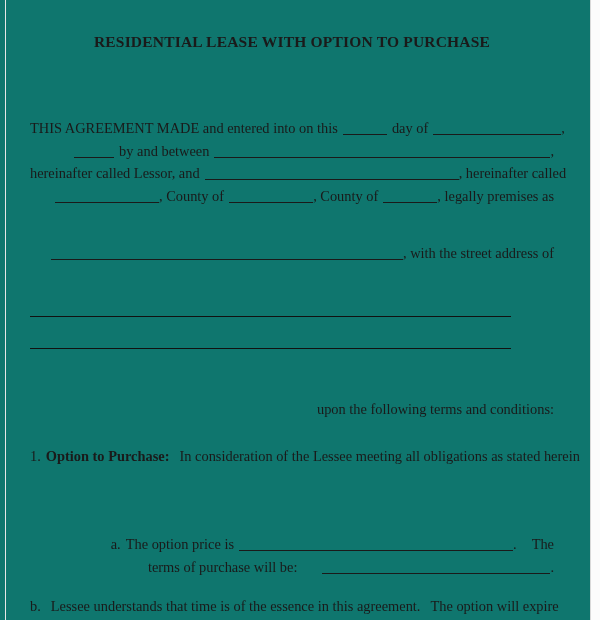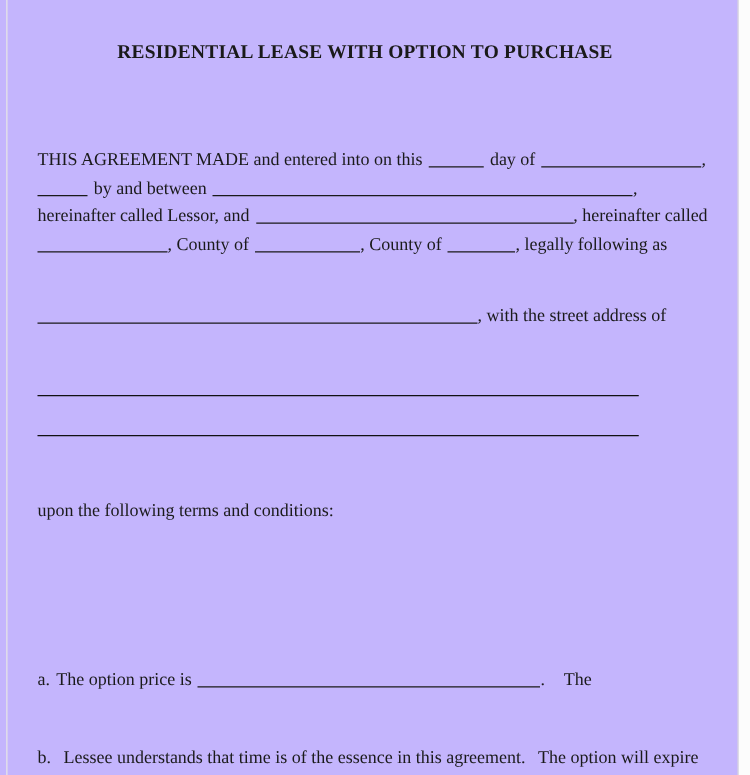--- a/index.html
+++ b/index.html
@@ -14,21 +14,21 @@
     font-family: "Liberation Serif", "DejaVu Serif", serif;
     color: #1a1a1a;
     overflow: hidden;
   }
 
   
   .page {
     position: relative;
     width: 600px;
     height: 620px;
-    background: #c4b5fd;
+    background: #0f766e;
     box-sizing: border-box;
     overflow: hidden;
   }
   .page-edge-left {
     position: absolute;
     left: 5px;
     top: 0;
     width: 1px;
     height: 620px;
     background: #e6e6e6;
@@ -72,21 +72,21 @@
     white-space: nowrap;
   }
 
   
   .para {
     position: absolute;
     left: 0;
     width: 524px;
     font-size: 14.4px;
     line-height: 22.5px;
-    text-align: left;
+    text-align: right;
   }
   .para .ln {
     display: block;
     white-space: nowrap;
   }
 
   
   .blank {
     display: inline-block;
     border-bottom: 1.4px solid #1a1a1a;
@@ -129,43 +129,49 @@
       <span class="ln">
         <span class="blank" style="width:40px;"></span><span class="sp-sm"></span><span>by and between</span><span class="sp-sm"></span><span class="blank" style="width:336px;"></span><span>,</span>
       </span>
 
       <span class="ln">
         <span>hereinafter called Lessor, and</span><span class="sp-sm"></span><span class="blank" style="width:254px;"></span><span>, hereinafter called</span>
       </span>
 
 
       <span class="ln">
-        <span class="blank" style="width:104px;"></span><span>, County of</span><span class="sp-sm"></span><span class="blank" style="width:84px;"></span><span>, County of</span><span class="sp-sm"></span><span class="blank" style="width:54px;"></span><span>, legally following as</span>
+        <span class="blank" style="width:104px;"></span><span>, County of</span><span class="sp-sm"></span><span class="blank" style="width:84px;"></span><span>, County of</span><span class="sp-sm"></span><span class="blank" style="width:54px;"></span><span>, legally premises as</span>
       </span>
     </div>
 
     <div class="para" style="top:242px;">
       <span class="ln">
         <span class="blank" style="width:352px;"></span><span>, with the street address of</span>
       </span>
     </div>
 
     <div class="rule" style="top:316px; width:481px;"></div>
     <div class="rule" style="top:348px; width:481px;"></div>
 
     <div class="para" style="top:398px;">
       <span class="ln">upon the following terms and conditions:</span>
     </div>
 
     <div class="para" style="top:445px;">
+      <span class="ln">
+        <span>1.</span><span class="sp-sm"></span><span class="b">Option to Purchase</span><span class="b">:</span><span class="sp-md"></span><span>In consideration of the Lessee meeting all obligations as stated herein</span>
+      </span>
     </div>
 
     <div class="para" style="top:533px;">
       <span class="ln">
         <span>a.</span><span class="sp-sm"></span><span>The option price is</span><span class="sp-sm"></span><span class="blank" style="width:274px;"></span><span>.</span><span class="sp-lg"></span><span>The</span>
+      </span>
+      <span class="ln">
+        <span>terms of purchase will be:</span><span class="sp-lg"></span><span class="sp-md"></span><span class="blank" style="width:228px;"></span><span>.</span>
       </span>
     </div>
 
     <div class="para" style="top:595px;">
       <span class="ln">
         <span>b.</span><span class="sp-md"></span><span>Lessee understands that time is of the essence in this agreement.</span><span class="sp-md"></span><span>The option will expire</span>
       </span>
     </div>
 
   </div>

